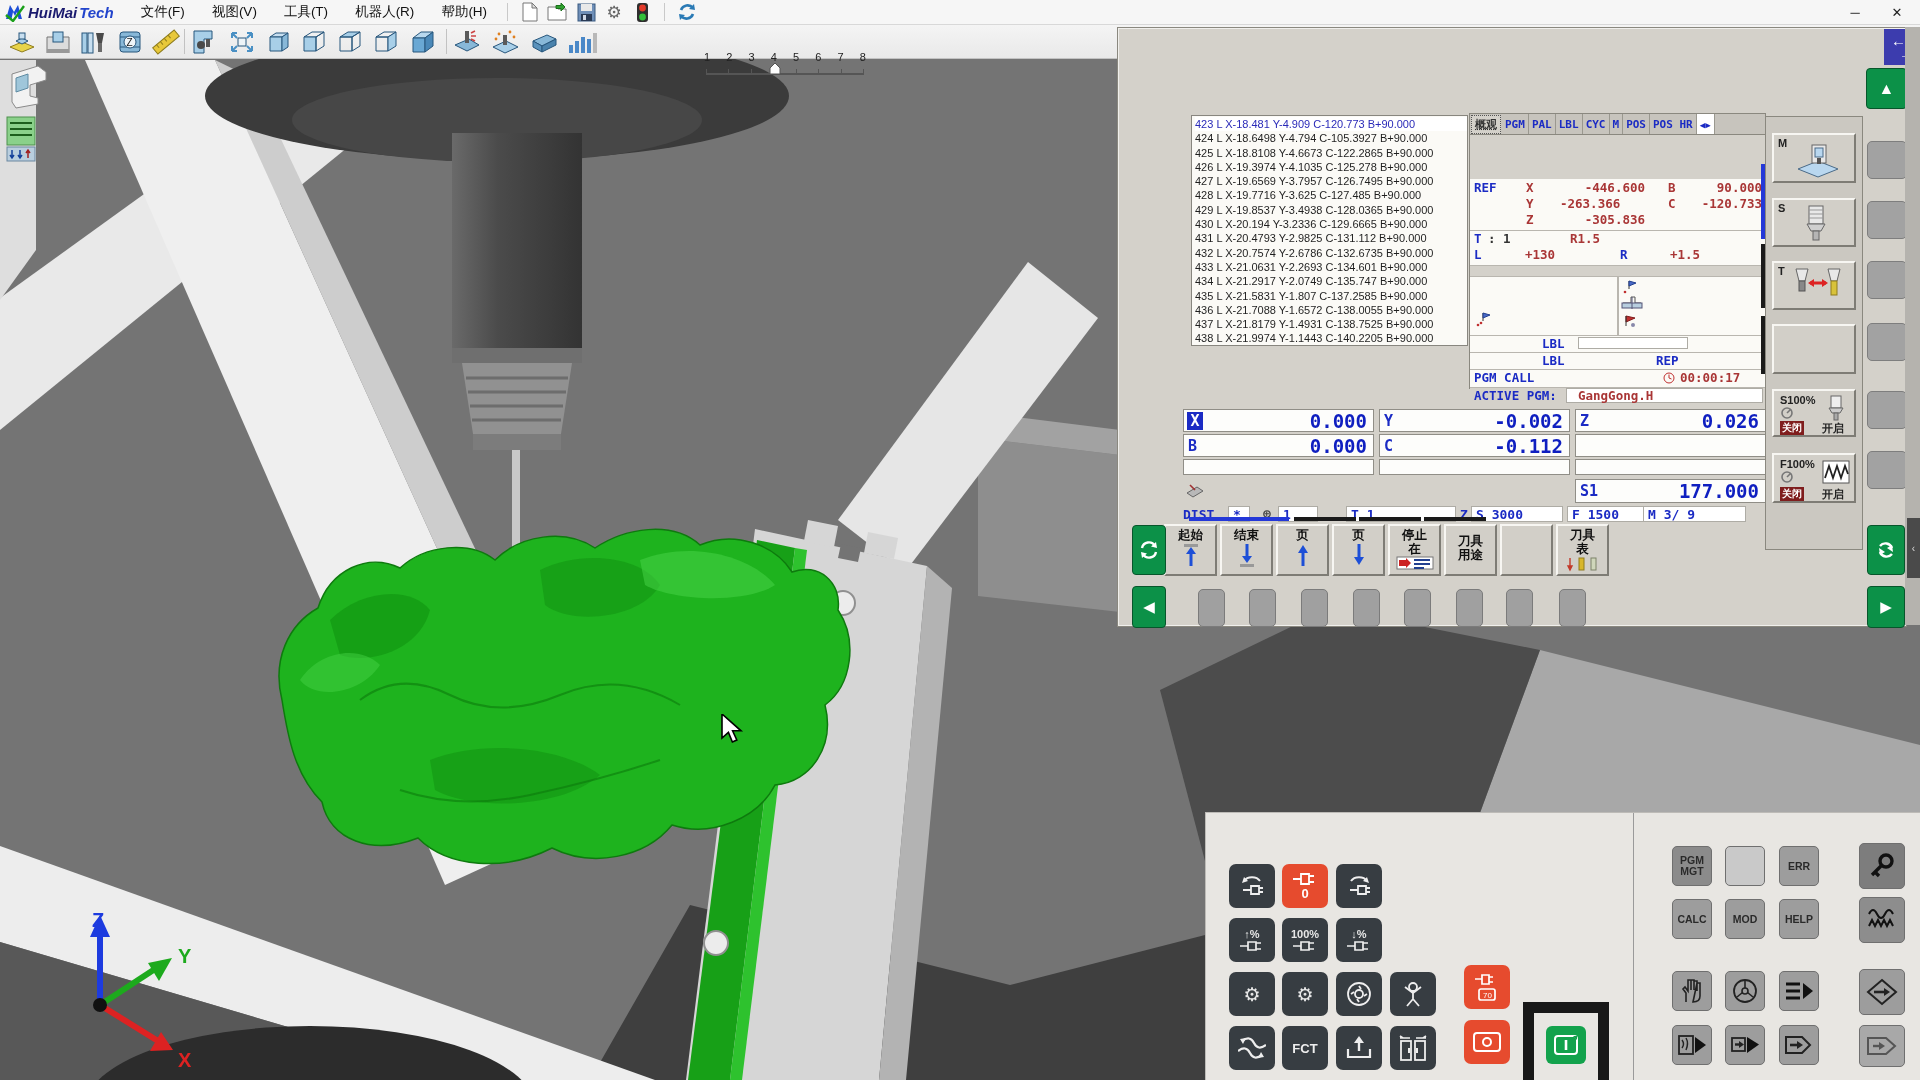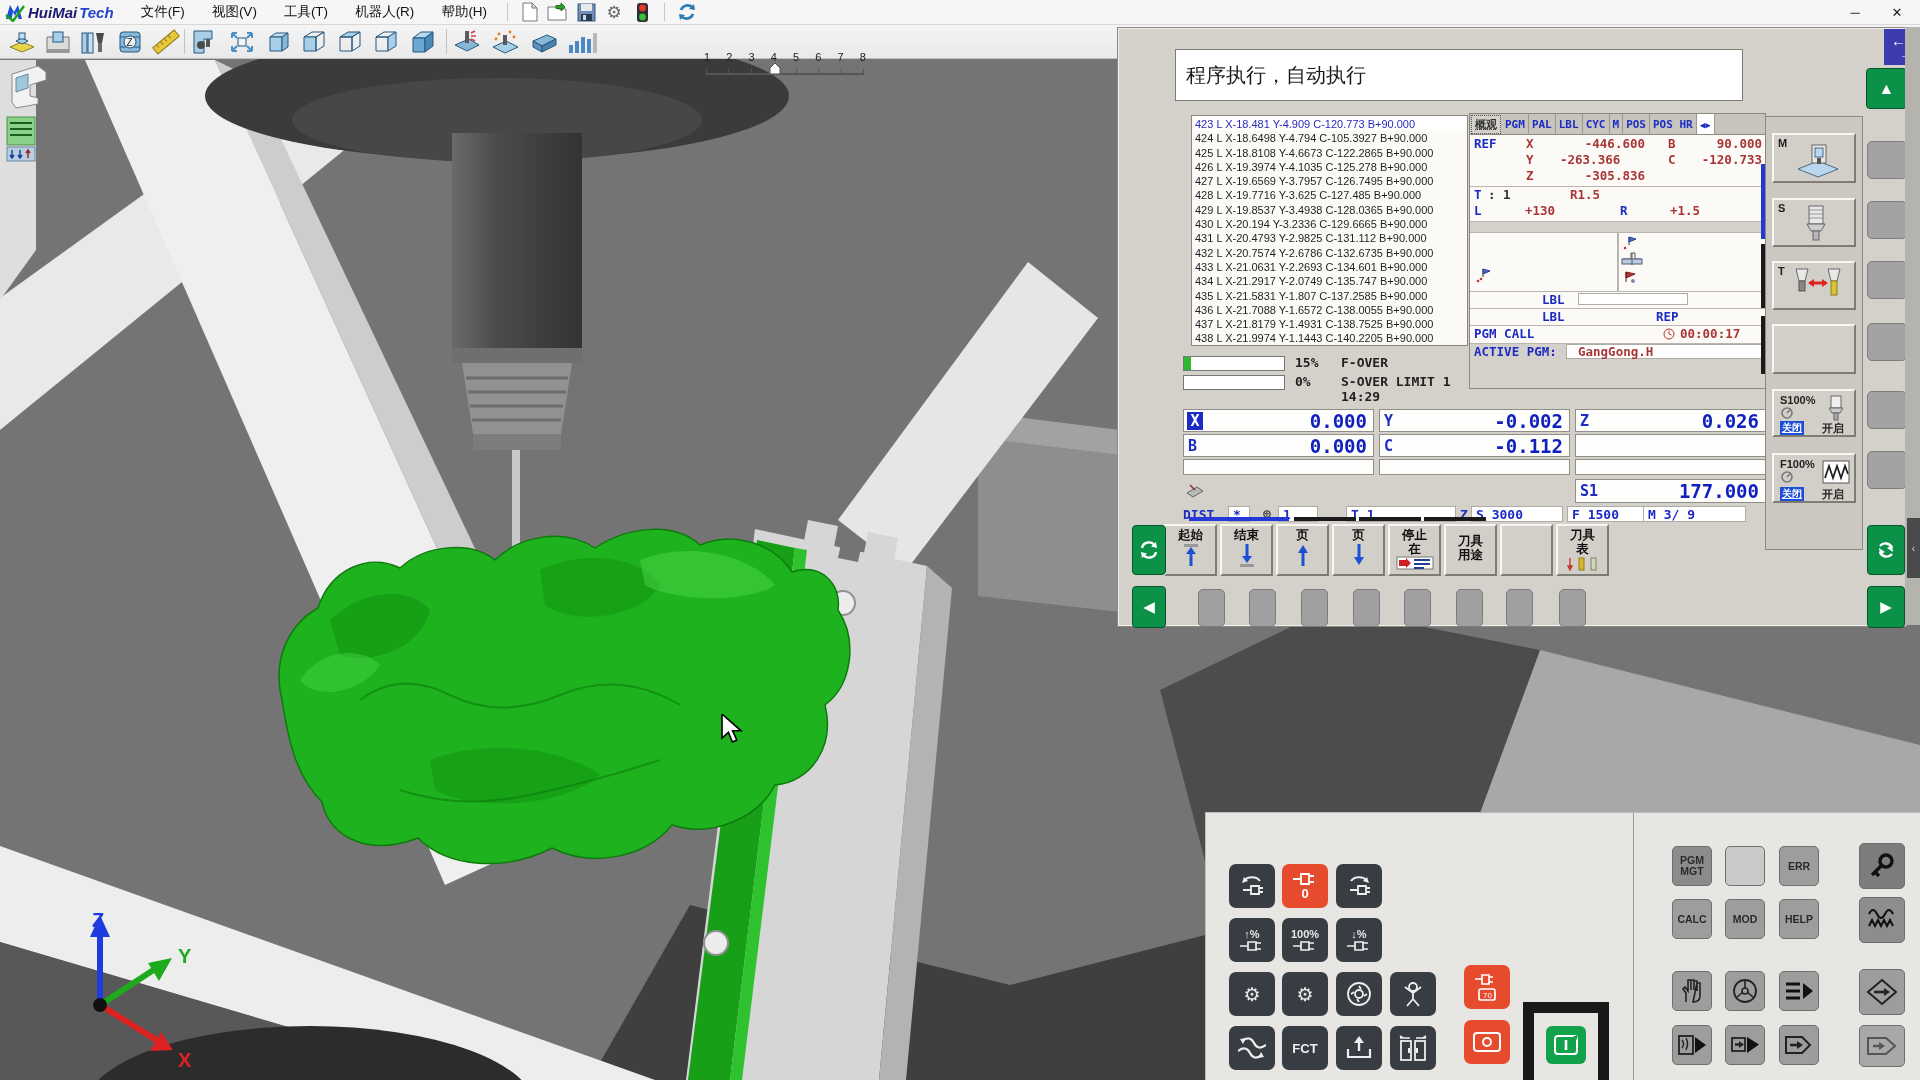--- a/index.html
+++ b/index.html
@@ -39,21 +39,21 @@
   .pax.hl{background:#1b2bc4;color:#fff;width:16px;text-align:center;margin-left:3px;}
   .pval{font-size:19px;font-weight:bold;color:#0f1fc0;margin-left:auto;margin-right:6px;}
   .scell{font-size:13px;font-weight:bold;color:#1b2bc4;font-family:"DejaVu Sans Mono",monospace;}
   
   .softkey{position:absolute;top:496px;width:53px;height:52px;background:#d2cfc8;border-top:2px solid #f7f6f2;border-left:2px solid #f7f6f2;border-right:2px solid #7e7c75;border-bottom:2px solid #7e7c75;box-sizing:border-box;text-align:center;}
   .softkey .lbl{font-size:12.5px;font-weight:bold;color:#101010;line-height:14px;white-space:pre-line;margin-top:2px;}
   .gbtn{position:absolute;background:#0c9148;border:1px solid #07562b;border-radius:4px;display:flex;align-items:center;justify-content:center;color:#fff;}
   .blankkey{position:absolute;width:25px;height:36px;background:#a0a0a0;border:1px solid #7b7b7b;border-radius:5px;}
   .sidekey{position:absolute;left:654px;width:84px;background:#d2cfc8;border-top:2px solid #f7f6f2;border-left:2px solid #f7f6f2;border-right:2px solid #7e7c75;border-bottom:2px solid #7e7c75;box-sizing:border-box;font-size:11px;font-weight:bold;color:#222;}
   .sidesq{position:absolute;left:749px;width:38px;height:36px;background:#a2a2a2;border:1px solid #7e7e7e;border-radius:5px;}
-  .toggle-off{background:#1d4ed8;color:#fff;padding:0 2px;font-size:10px;text-decoration:underline;}
+  .toggle-off{background:#7f1d1d;color:#fff;padding:0 2px;font-size:10px;}
   .toggle-on{color:#222;font-size:10px;margin-left:4px;}
   
   .mpanel{left:1205px;top:812px;width:715px;height:268px;background:#e8e6e2;border-top:1px solid #bdbbb7;border-left:1px solid #bdbbb7;}
   .mkey{position:absolute;width:46px;height:44px;background:#373d42;border-radius:7px;display:flex;align-items:center;justify-content:center;flex-direction:column;color:#e8e8e8;}
   .mkey.red{background:#e64b2e;}
   .kkey{position:absolute;width:38px;height:38px;background:#9d9d9d;border:1px solid #6f6f6f;border-radius:5px;display:flex;align-items:center;justify-content:center;font-size:10.5px;font-weight:bold;color:#2a2a2a;text-align:center;line-height:11px;white-space:pre-line;}
   .cursor-svg{pointer-events:none;}
 </style>
 </head>
 <body>
@@ -366,21 +366,20 @@
             <i style="width:1px;height:4px;background:#555"></i>
         </div>
         <svg style="position:absolute;left:63px;top:0px;" width="12" height="12" viewBox="0 0 12 12">
             <polygon points="6,0 11,5 11,11 1,11 1,5" fill="#fdfdfd" stroke="#555"></polygon>
           </svg>
       </div>
     </div>
   </div>
 
   <div class="abs cnc">
-    <div class="abs hdrbox">程序执行，自动执行</div>
 
     <div class="abs" style="left:766px;top:1px;width:37px;height:36px;background:#3c3cae;display:flex;flex-direction:column;align-items:center;justify-content:center;color:#fff;font-weight:bold;line-height:13px;">
       <span style="font-size:15px;margin-right:8px;">←</span>
       <span style="font-size:15px;margin-left:8px;">→</span>
     </div>
     <div class="abs gbtn" style="left:748px;top:40px;width:39px;height:39px;font-size:16px;">
         <span>▲</span>
       </div>
 
     <div class="abs listing">
@@ -409,21 +408,21 @@
         <div class="tab">PAL</div>
         <div class="tab">LBL</div>
         <div class="tab">CYC</div>
         <div class="tab">M</div>
         <div class="tab">POS</div>
         <div class="tab">POS HR</div>
         <div class="tab" style="background:#fff;color:#1b2bc4;font-size:9px;">◀▶</div>
       </div>
       <div class="info-body">
 
-        <div class="irow" style="height:51px;">
+        <div class="irow" style="height:51px;margin-top:44px;">
           <span class="ival blue" style="left:4px;top:1px;">REF</span>
           <span class="ival red" style="left:56px;top:1px;">X</span>
           <span class="ival red" style="left:90px;top:1px;width:85px;text-align:right;">-446.600</span>
           <span class="ival red" style="left:198px;top:1px;">B</span>
           <span class="ival red" style="left:216px;top:1px;width:76px;text-align:right;">90.000</span>
           <span class="ival red" style="left:56px;top:17px;">Y</span>
           <span class="ival red" style="left:90px;top:17px;width:85px;text-align:left;">-263.366</span>
           <span class="ival red" style="left:198px;top:17px;">C</span>
           <span class="ival red" style="left:216px;top:17px;width:76px;text-align:right;">-120.733</span>
           <span class="ival red" style="left:56px;top:33px;">Z</span>
@@ -490,30 +489,20 @@
         </div>
 
         <div style="position:relative;height:17px;background:#d4d1ca;">
           <span class="ival blue" style="left:4px;top:0;">ACTIVE PGM:</span>
           <span class="wcell" style="left:96px;top:0;width:197px;height:15px;"></span>
           <span class="ival red" style="left:108px;top:0;">GangGong.H</span>
         </div>
       </div>
     </div>
 
-    <div class="abs" style="left:65px;top:325px;width:285px;height:48px;font-size:13px;font-weight:bold;color:#222;">
-      <div style="position:absolute;left:0;top:3px;width:100px;height:13px;background:#fff;border:1px solid #777;">
-        <div style="width:7px;height:100%;background:#2eb82e;"></div>
-      </div>
-      <span class="mono" style="position:absolute;left:112px;top:2px;">15%</span>
-      <span class="mono" style="position:absolute;left:158px;top:2px;">F-OVER</span>
-      <div style="position:absolute;left:0;top:22px;width:100px;height:13px;background:#fff;border:1px solid #777;"></div>
-      <span class="mono" style="position:absolute;left:112px;top:21px;">0%</span>
-      <span class="mono" style="position:absolute;left:158px;top:21px;">S-OVER LIMIT 1 14:29</span>
-    </div>
 
     <div class="abs" style="left:65px;top:381px;width:583px;height:140px;">
       <div class="pcell" style="left:0;top:0;width:191px;">
           <span class="pax hl">X</span>
           <span class="pval">0.000</span>
         </div>
       <div class="pcell" style="left:196px;top:0;width:191px;">
           <span class="pax">Y</span>
           <span class="pval">-0.002</span>
         </div>

